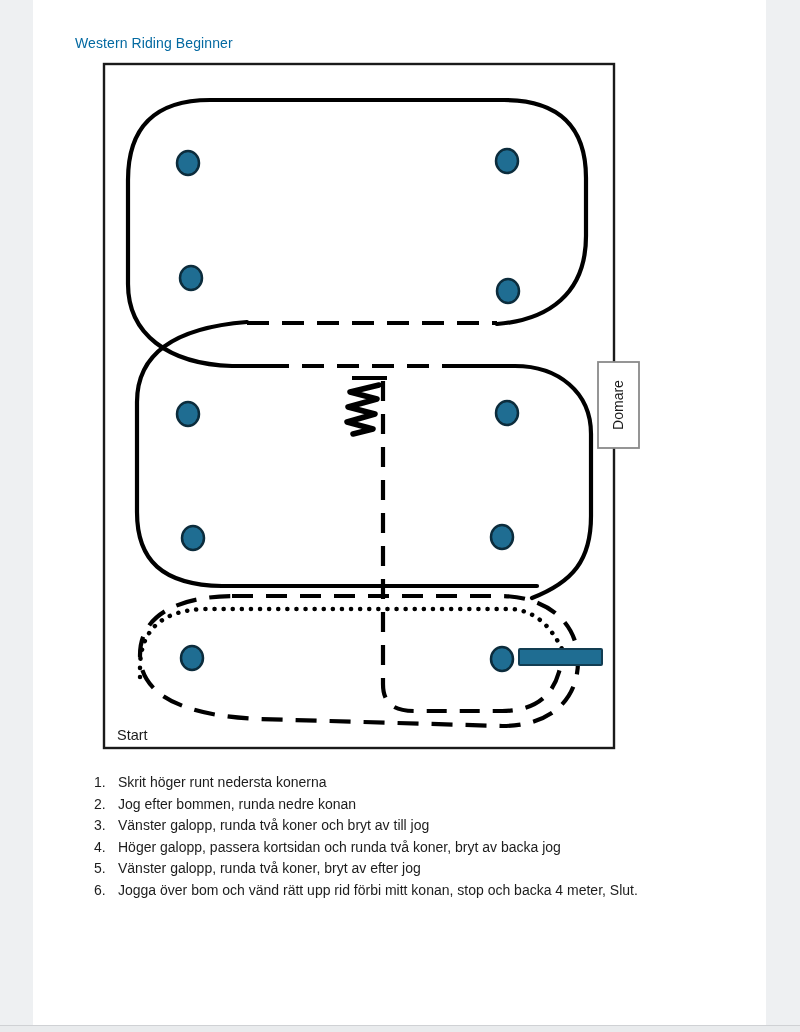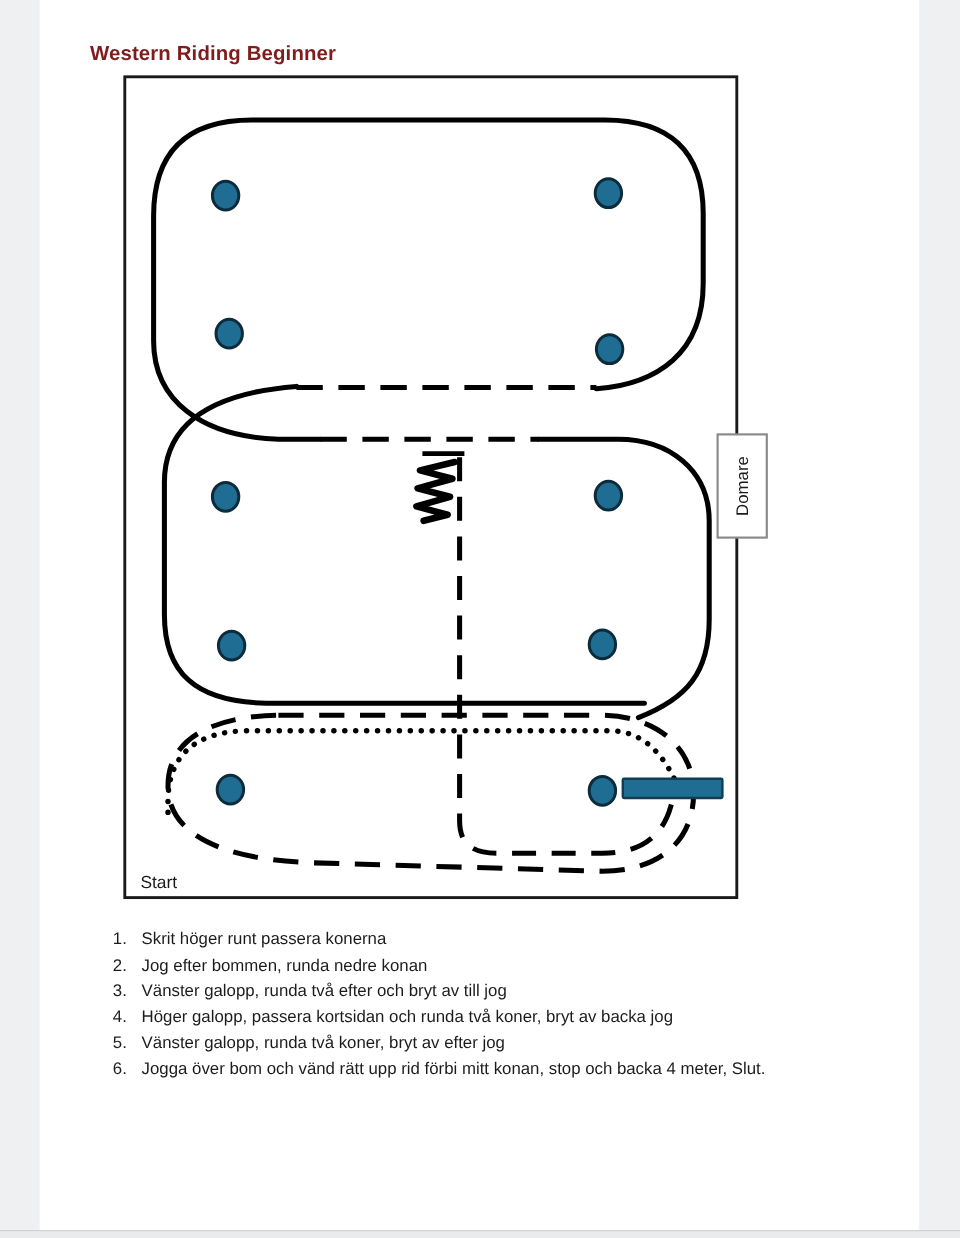--- a/index.html
+++ b/index.html
@@ -14,21 +14,21 @@
   .page {
     position: absolute; left: 33px; top: 0; width: 733px; height: 1025px;
     background: #ffffff;
   }
   .bottom-strip {
     position: absolute; left: 0; top: 1025px; width: 800px; height: 7px;
     background: #e9ebed; border-top: 1px solid #cfd1d4;
   }
   .doc-title {
     position: absolute; left: 75px; top: 35px;
-    font-size: 17px; font-weight: 700; color: #7f1d1d;
+    font-size: 14px; font-weight: 400; color: #0369a1;
     letter-spacing: .1px;
   }
   svg.diagram { position: absolute; left: 0; top: 0; }
   .instructions {
     position: absolute; left: 94px; top: 772px; width: 620px;
     font-size: 14px; line-height: 21.5px; color: #1c1c1c;
   }
   .instr-row { display: flex; }
   .instr-num { width: 24px; flex: 0 0 24px; }
   .instr-text { flex: 1; }
@@ -94,29 +94,29 @@
       <rect x="598" y="362" width="41" height="86" fill="#ffffff" stroke="#8a8a8a" stroke-width="1.8"></rect>
       <text class="svg-label" x="618" y="405" transform="rotate(-90 618 405)" text-anchor="middle" dominant-baseline="central" font-size="14">Domare</text>
     </g>
 
     <text class="svg-label" x="117" y="740" font-size="14.5">Start</text>
   </svg>
 
   <div class="instructions">
     <div class="instr-row">
       <span class="instr-num">1.</span>
-      <span class="instr-text">Skrit höger runt passera konerna</span>
+      <span class="instr-text">Skrit höger runt nedersta konerna</span>
     </div>
     <div class="instr-row">
       <span class="instr-num">2.</span>
       <span class="instr-text">Jog efter bommen, runda nedre konan</span>
     </div>
     <div class="instr-row">
       <span class="instr-num">3.</span>
-      <span class="instr-text">Vänster galopp, runda två efter och bryt av till jog</span>
+      <span class="instr-text">Vänster galopp, runda två koner och bryt av till jog</span>
     </div>
     <div class="instr-row">
       <span class="instr-num">4.</span>
       <span class="instr-text">Höger galopp, passera kortsidan och runda två koner, bryt av backa jog</span>
     </div>
     <div class="instr-row">
       <span class="instr-num">5.</span>
       <span class="instr-text">Vänster galopp, runda två koner, bryt av efter jog</span>
     </div>
     <div class="instr-row">

